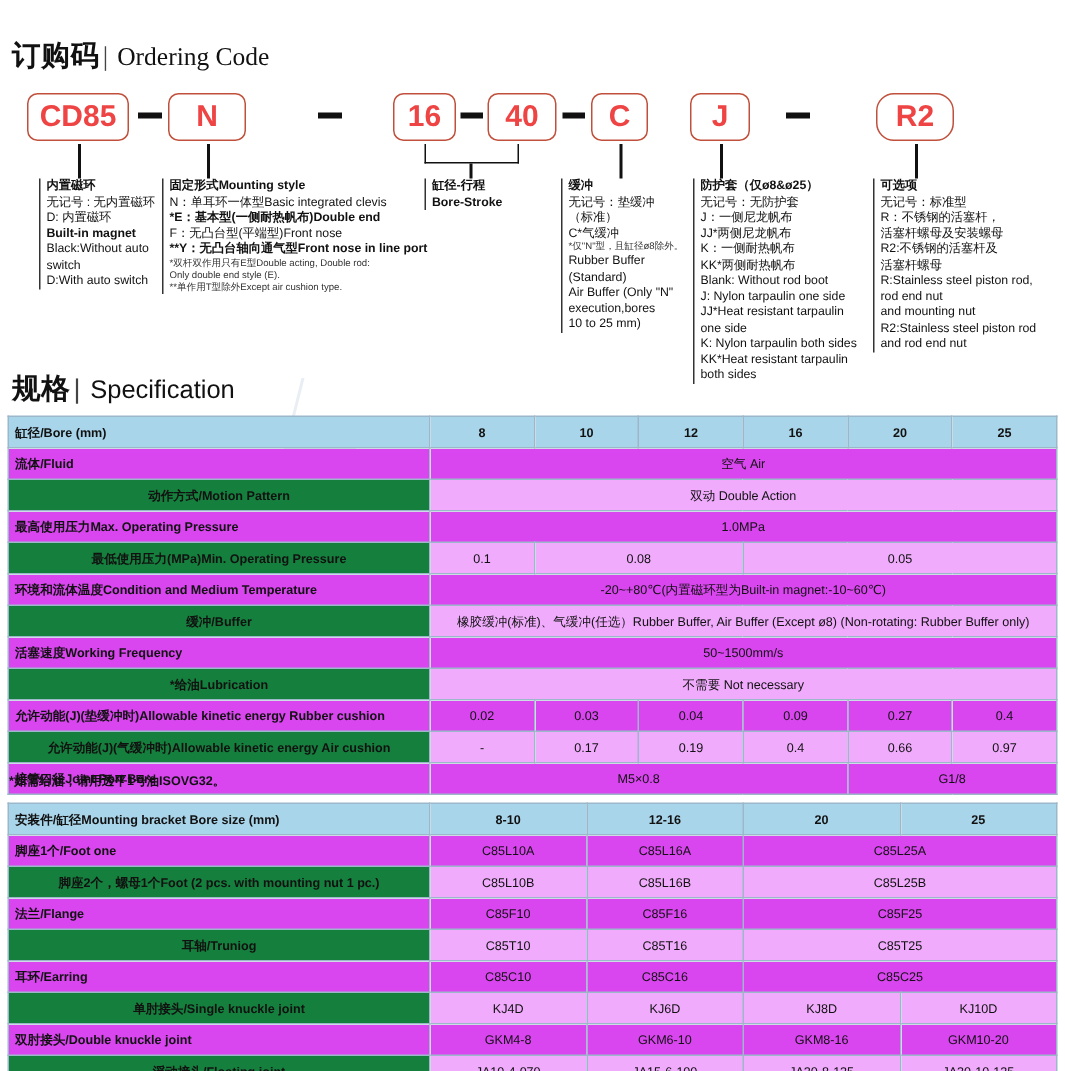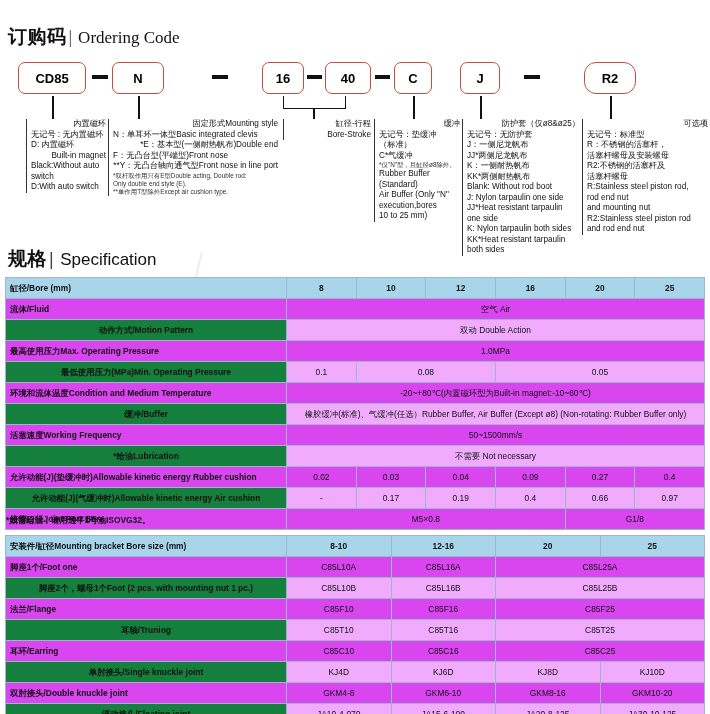--- a/index.html
+++ b/index.html
@@ -65,23 +65,23 @@
   .code-box {
     position: absolute;
     top: 0;
     height: 32px;
     border: 1.6px solid #c0503c;
     border-radius: 7px;
     background: #fff;
     display: flex;
     align-items: center;
     justify-content: center;
-    font-size: 13px;
+    font-size: 20px;
     font-weight: 700;
-    color: #000000;
+    color: #ef4444;
     box-sizing: border-box;
   }
   .dash {
     position: absolute;
     top: 13px;
     height: 4px;
     background: #111;
   }
   .leader {
     position: absolute;
@@ -116,21 +116,21 @@
     padding-left: 4px;
     box-sizing: border-box;
     line-height: 1.28;
   }
   .desc .l {
     display: block;
     font-size: 8.2px;
     color: #111;
     white-space: nowrap;
   }
-  .desc .l.b { font-weight: 400; text-align: right; }
+  .desc .l.b { font-weight: 700; }
   .desc .l.sm {
     font-size: 6.4px;
     color: #333;
   }
 
   
   table {
     position: absolute;
     border-collapse: collapse;
     table-layout: fixed;

